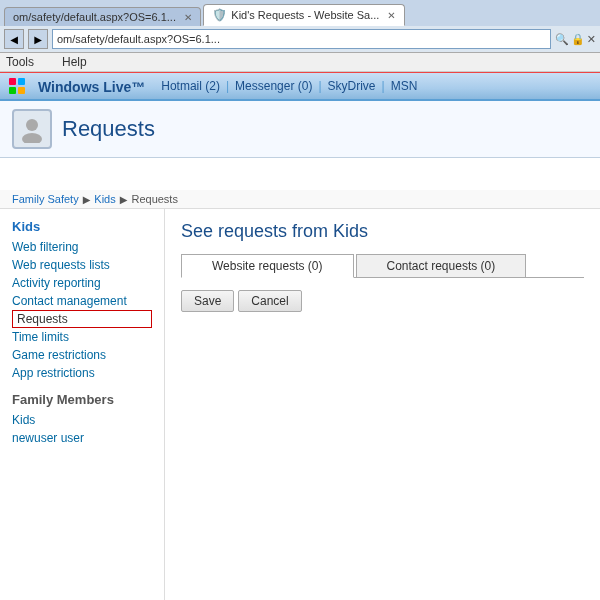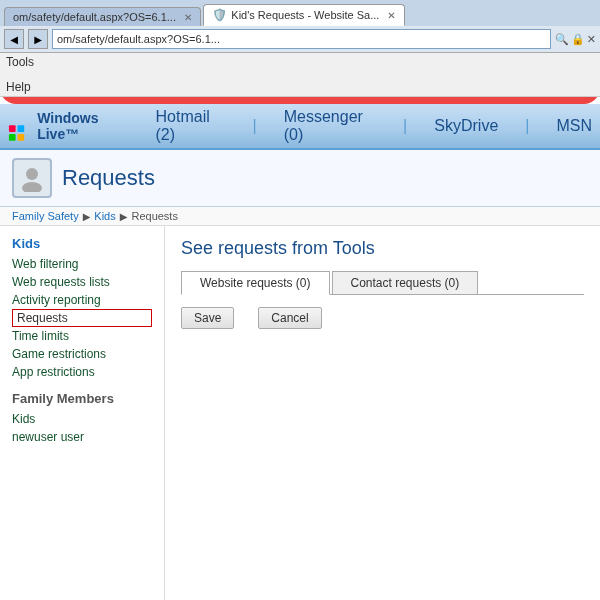--- a/index.html
+++ b/index.html
@@ -1,74 +1,74 @@
 <!DOCTYPE html>
 <html><head>
   <meta charset="utf-8">
   <style>
     * { margin: 0; padding: 0; box-sizing: border-box; }
     body { font-family: 'Segoe UI', Tahoma, Arial, sans-serif; font-size: 13px; background: #fff; width: 600px; height: 600px; overflow: hidden; }
 
     
-    .browser-chrome { background: #eab308; border-bottom: 7px solid #ef4444; border-radius: 16px; }
+    .browser-chrome { background: #eab308; border-bottom: 1px solid #ef4444; }
     .tab-bar { display: flex; align-items: flex-end; padding: 4px 0 0 4px; background: #c5d5e8; }
     .tab-inactive { background: #b0c4de; border: 1px solid #999; border-bottom: none; padding: 3px 8px; font-size: 11px; color: #333; border-radius: 4px 4px 0 0; margin-right: 2px; display: flex; align-items: center; gap: 4px; }
     .tab-active { background: #fff; border: 1px solid #999; border-bottom: 1px solid #fff; padding: 3px 8px; font-size: 11px; color: #333; border-radius: 4px 4px 0 0; display: flex; align-items: center; gap: 4px; z-index: 1; }
     .tab-close { margin-left: 4px; color: #666; font-size: 10px; cursor: pointer; }
 
     .address-bar-row { display: flex; align-items: center; padding: 3px 4px; background: #dce6f0; border-bottom: 1px solid #aaa; gap: 4px; }
     .address-bar { flex: 1; height: 20px; border: 1px solid #7ba0c4; background: #fff; padding: 0 4px; font-size: 11px; color: #333; display: flex; align-items: center; }
     .nav-btn { width: 20px; height: 20px; background: #c5d5e8; border: 1px solid #999; display: flex; align-items: center; justify-content: center; font-size: 10px; cursor: pointer; }
     .address-icons { display: flex; gap: 2px; align-items: center; }
     .addr-icon { font-size: 11px; color: #555; cursor: pointer; }
 
-    .menu-bar { display: flex; gap: 11px; padding: 2px 6px; background: #f0f0f0; border-bottom: 1px solid #ccc; font-size: 12px; flex-direction: column; }
+    .menu-bar { display: flex; gap: 28px; padding: 2px 6px; background: #f0f0f0; border-bottom: 1px solid #ccc; font-size: 12px; }
     .menu-item { cursor: pointer; color: #333; }
 
     
     .wl-header { background: linear-gradient(to bottom, #c8dff5 0%, #a8cceb 60%, #8ab8de 100%); border-bottom: 2px solid #5a9fd4; display: flex; align-items: center; padding: 4px 8px; gap: 16px; }
     .wl-logo { display: flex; align-items: flex-end; gap: 12px; font-size: 14px; font-weight: bold; color: #1a4e8a; }
-    .wl-nav-links { display: flex; align-items: center; gap: 27px; font-size: 16px; color: #1a4e8a; }
+    .wl-nav-links { display: flex; align-items: center; gap: 6px; font-size: 12px; color: #1a4e8a; }
     .wl-nav-link { cursor: pointer; color: #1a4e8a; text-decoration: none; }
     .wl-separator { color: #5a9fd4; }
 
     
     .page-header { display: flex; align-items: center; gap: 10px; padding: 8px 12px; border-bottom: 1px solid #c0d0e0; background: #f5f9ff; }
     .page-header-icon { width: 40px; height: 40px; background: #e0e8f0; border: 2px solid #aabbd0; border-radius: 4px; display: flex; align-items: center; justify-content: center; font-size: 20px; }
     .page-header-title { font-size: 22px; font-weight: normal; color: #1a4e8a; }
 
     
-    .breadcrumb { padding: 3px 12px; font-size: 11px; color: #555; display: flex; align-items: center; gap: 4px; border-bottom: 1px solid #ddd; background: #f9f9f9; }
+    .breadcrumb { padding: 3px 12px; font-size: 11px; color: #555; display: flex; align-items: center; gap: 4px; border-bottom: 1px solid #ddd; background: #f9f9f9; margin-top: 32px; }
     .breadcrumb-link { color: #1a6ebf; cursor: pointer; text-decoration: none; }
     .breadcrumb-arrow { color: #555; font-size: 10px; }
 
     
     .main-layout { display: flex; height: calc(600px - 145px); }
 
     
     .sidebar { width: 165px; padding: 10px 12px; border-right: 1px solid #ddd; background: #fff; flex-shrink: 0; }
     .sidebar-section-title { color: #1a6ebf; font-size: 13px; font-weight: bold; margin-bottom: 4px; cursor: pointer; }
-    .sidebar-item { padding: 2px 0; font-size: 12px; color: #14532d; cursor: pointer; display: block; }
+    .sidebar-item { padding: 2px 0; font-size: 12px; color: #0369a1; cursor: pointer; display: block; }
     .sidebar-item.active { color: #333; border: 1px solid #cc0000; padding: 1px 4px; display: block; }
     .sidebar-section-header { margin-top: 10px; margin-bottom: 4px; font-size: 13px; font-weight: bold; color: #555; }
 
     
     .content { flex: 1; padding: 12px 16px; overflow-y: auto; }
     .content-title { font-size: 18px; font-weight: normal; color: #1a4e8a; margin-bottom: 12px; }
 
     
     .tabs-bar { display: flex; border-bottom: 1px solid #aaa; margin-bottom: 12px; }
-    .tab { padding: 4px 18px; font-size: 12px; border: 1px solid #aaa; border-bottom: none; cursor: pointer; background: #f0f0f0; color: #333; margin-right: 2px; }
+    .tab { padding: 4px 30px; font-size: 12px; border: 1px solid #aaa; border-bottom: none; cursor: pointer; background: #f0f0f0; color: #333; margin-right: 2px; }
     .tab.active-tab { background: #fff; border-bottom: 1px solid #fff; margin-bottom: -1px; z-index: 1; }
 
     
     .description-text { font-size: 12px; color: #333; line-height: 1.5; margin-bottom: 16px; }
 
     
-    .buttons-row { display: flex; gap: 24px; margin-top: 8px; }
+    .buttons-row { display: flex; gap: 4px; margin-top: 8px; }
     .btn { padding: 3px 12px; font-size: 12px; border: 1px solid #aaa; background: linear-gradient(to bottom, #f5f5f5, #e0e0e0); cursor: pointer; color: #333; border-radius: 2px; }
   </style>
 </head>
 <body>
 
 <div class="browser-chrome">
   <div class="tab-bar">
     <div class="tab-inactive">
       <span>om/safety/default.aspx?OS=6.1...</span>
       <span class="tab-close">✕</span>
@@ -136,32 +136,33 @@
   <span>Requests</span>
 </div>
 
 <div class="main-layout">
 
   <div class="sidebar">
     <div class="sidebar-section-title">Kids</div>
     <a class="sidebar-item">Web filtering</a>
     <a class="sidebar-item">Web requests lists</a>
     <a class="sidebar-item">Activity reporting</a>
+    <a class="sidebar-item">Contact management</a>
     <a class="sidebar-item active">Requests</a>
     <a class="sidebar-item">Time limits</a>
     <a class="sidebar-item">Game restrictions</a>
     <a class="sidebar-item">App restrictions</a>
 
     <div class="sidebar-section-header">Family Members</div>
     <a class="sidebar-item">Kids</a>
     <a class="sidebar-item">newuser user</a>
   </div>
 
   <div class="content">
-    <div class="content-title">See requests from Tools</div>
+    <div class="content-title">See requests from Kids</div>
 
     <div class="tabs-bar">
       <div class="tab active-tab">Website requests (0)</div>
       <div class="tab">Contact requests (0)</div>
     </div>
 
 
     <div class="buttons-row">
       <button class="btn">Save</button>
       <button class="btn">Cancel</button>

